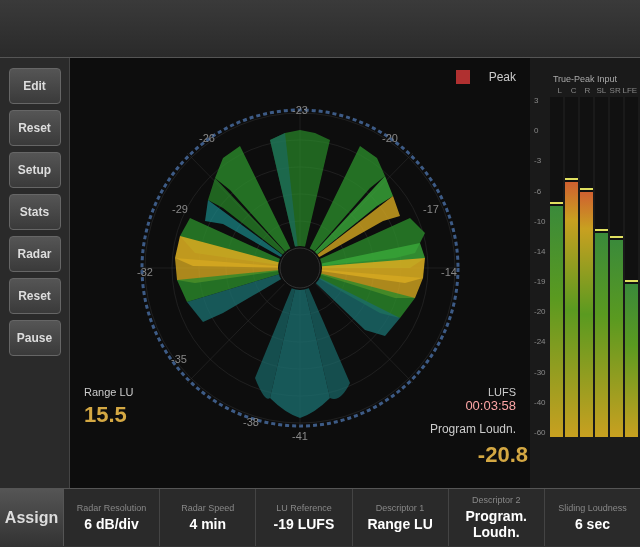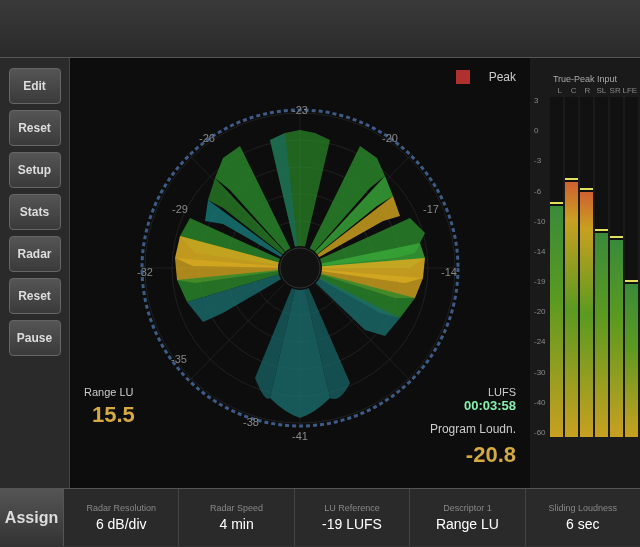--- a/index.html
+++ b/index.html
@@ -63,46 +63,46 @@
     }
 
     
     .lufs-display {
       position: absolute;
       right: 14px;
       bottom: 75px;
       text-align: right;
     }
     .lufs-time {
-      color: #86efac;
+      color: #fca5a5;
       font-size: 13px;
-      font-weight: bold;
+      font-weight: normal;
       margin-left: 14px;
     }
     .lufs-label-text {
       color: #ccc;
       font-size: 11px;
     }
 
     .range-display {
       position: absolute;
-      left: 22px;
+      left: 14px;
       bottom: 60px;
     }
     .range-value {
       color: #d4a843;
       font-size: 22px;
       font-weight: bold;
     }
     .program-value {
       color: #d4a843;
       font-size: 22px;
       font-weight: bold;
       position: absolute;
-      right: 14px;
+      right: 2px;
       bottom: 20px;
     }
     .program-label-text {
       position: absolute;
       right: 14px;
       bottom: 52px;
       color: #ccc;
       font-size: 12px;
     }
     .range-lu-label {
@@ -231,21 +231,21 @@
 
     .param-label {
       color: #888;
       font-size: 9px;
       text-align: center;
       margin-bottom: 3px;
     }
     .param-value {
       color: #ffffff;
       font-size: 14px;
-      font-weight: normal;
+      font-weight: bold;
       text-align: center;
     }
 
     
     .footer {
       width: 640px;
       height: 26px;
       background: #1a1a1a;
       border-top: 1px solid #333;
       display: flex;
@@ -433,20 +433,24 @@
       </div>
       <div class="param-cell">
         <div class="param-label">LU Reference</div>
         <div class="param-value">-19 LUFS</div>
       </div>
       <div class="param-cell">
         <div class="param-label">Descriptor 1</div>
         <div class="param-value">Range LU</div>
       </div>
       <div class="param-cell">
+        <div class="param-label">Descriptor 2</div>
+        <div class="param-value">Program. Loudn.</div>
+      </div>
+      <div class="param-cell">
         <div class="param-label">Sliding Loudness</div>
         <div class="param-value">6 sec</div>
       </div>
     </div>
 </div>
 
 <div class="footer">
   
   
 </div>

